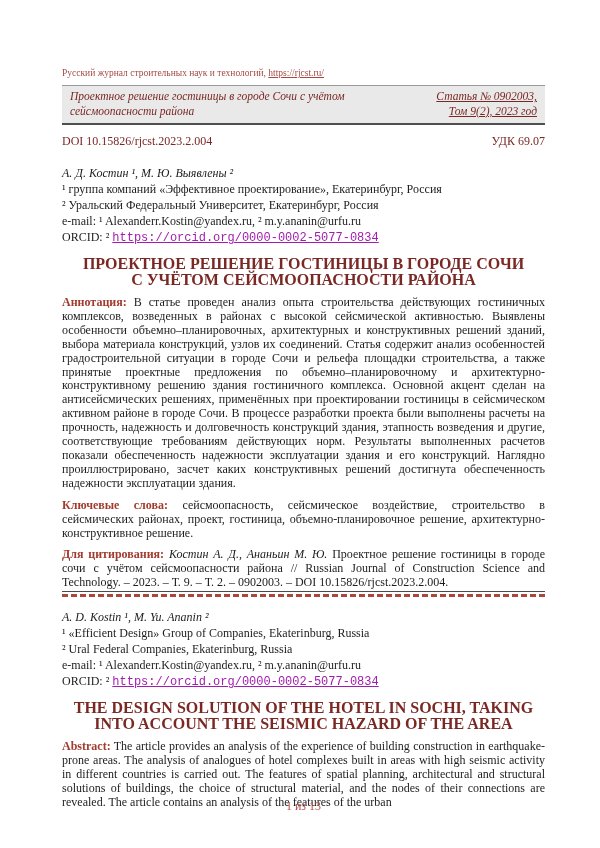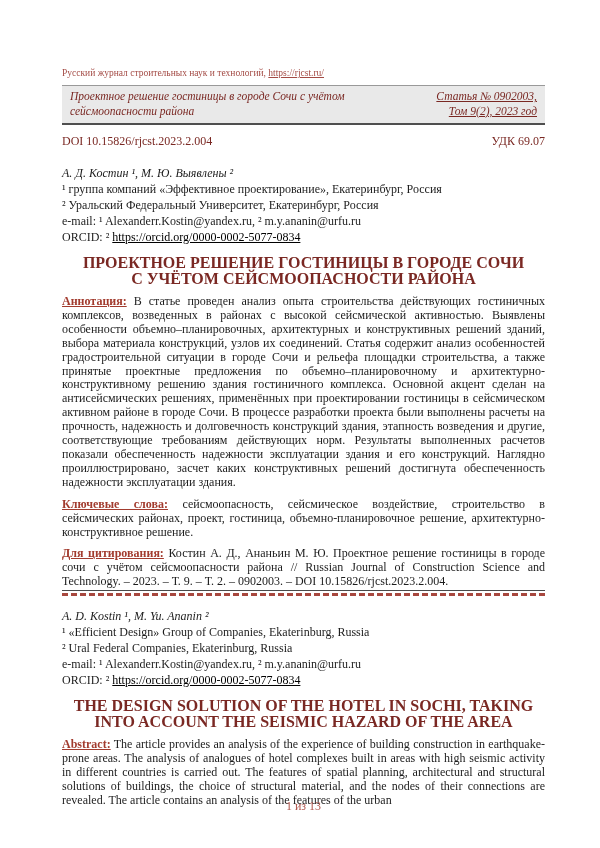--- a/index.html
+++ b/index.html
@@ -15,28 +15,28 @@
     border-top:1px solid #999;border-bottom:2px solid #4f4f4f;
     padding:3px 8px 5px 8px;color:var(--accent,#7a2823);
     font-style:italic;font-size:11.5px;line-height:14.5px;
   }
   .header-box .left{width:62%;}
   .header-box .right{flex:1;text-align:right;white-space:pre-line;text-decoration:underline;}
   .doi-row{margin-top:9px;display:flex;justify-content:space-between;
     font-size:12px;color:var(--accent,#7a2823);gap:22px;}
   .authors-block{margin-top:16px;font-size:12px;line-height:16px;}
   .authors-names{font-style:italic;}
-  .orcid-link{color:#000000;text-decoration:underline;cursor:pointer;}
+  .orcid-link{color:#a21caf;text-decoration:underline;cursor:pointer;font-family:Liberation Mono, monospace;}
   .article-title{
     margin:10px 0 0 0;text-align:center;font-weight:700;font-size:16px;
     line-height:16px;color:var(--accent,#7a2823);white-space:pre-line;
   }
   .para{margin:8px 0 0 0;text-align:justify;font-size:12px;line-height:13.9px;}
-  .para .label{font-weight:700;color:var(--label_red,#a23b2e);text-decoration:underline;}
-  .cit-authors{}
+  .para .label{font-weight:700;color:var(--label_red,#a23b2e);}
+  .cit-authors{font-style:italic;}
   .sep-solid{margin-top:1px;border-top:1px solid #4a4a4a;}
   .sep-dashed{margin-top:2px;border-top:3px dashed var(--dash_red,#a8483f);}
   .en-authors{margin-top:12px;}
   .footer{
     position:absolute;bottom:34px;left:62px;right:55px;text-align:center;
     font-size:12px;color:var(--page_num_red,#b0554c);
   }
 </style>
 </head>
 <body>

